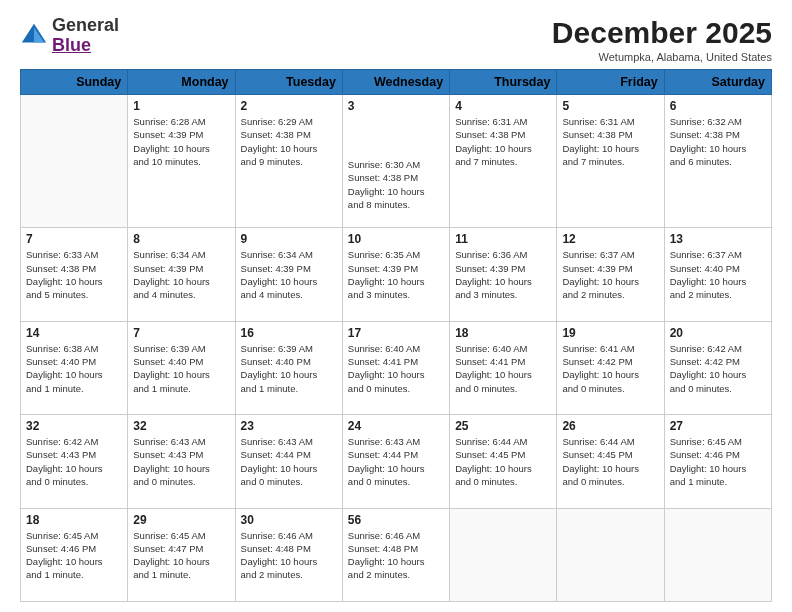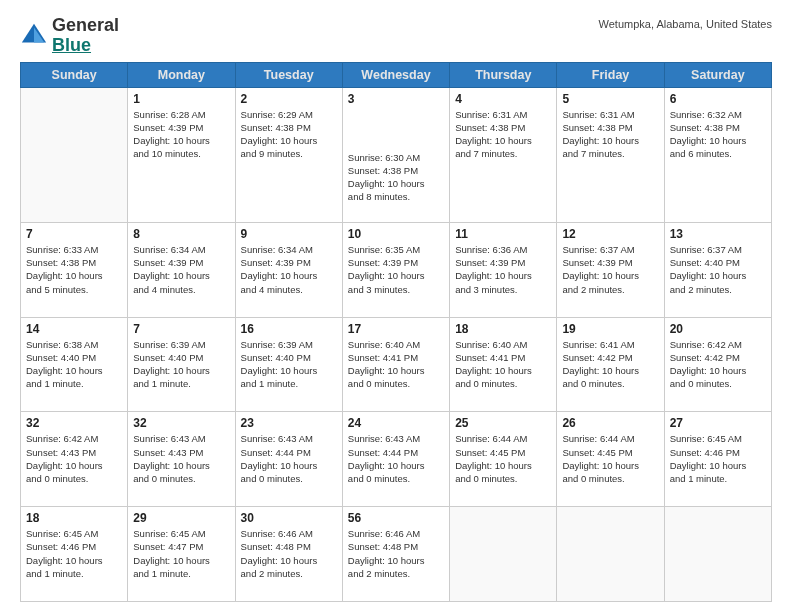--- a/index.html
+++ b/index.html
@@ -28,21 +28,21 @@
       display: flex;
       align-items: center;
       gap: 4px;
     }
     .logo-text {
       font-size: 18px;
       font-weight: bold;
       line-height: 1.1;
     }
     .logo-general { color: #333; }
-    .logo-blue { color: #0f766e; text-decoration: underline; }
+    .logo-blue { color: #701a75; text-decoration: underline; }
     .logo-icon {
       width: 28px;
       height: 28px;
     }
     .title-block {
       text-align: right;
     }
     .title-block h1 {
       font-size: 30px;
       font-weight: bold;
@@ -57,22 +57,22 @@
     }
     .calendar {
       flex: 1;
       border: 1px solid #ccc;
       border-collapse: collapse;
       width: 100%;
       table-layout: fixed;
     }
     .calendar th {
       background-color: #2e7abf;
-      color: #e5e5e5;
-      text-align: center;
+      color: #000000;
+      text-align: right;
       padding: 5px 6px;
       font-size: 12.5px;
       border: 1px solid #2266a0;
     }
     .calendar td {
       vertical-align: top;
       border: 1px solid #ccc;
       padding: 4px 5px;
       font-size: 10px;
       color: #333;
@@ -102,20 +102,21 @@
       <svg class="logo-icon" viewBox="0 0 30 30" xmlns="http://www.w3.org/2000/svg">
         <polygon points="15,2 28,22 2,22" fill="#1a6bb5"></polygon>
         <polygon points="15,6 26,22 15,22" fill="#4fa0e0"></polygon>
       </svg>
       <div class="logo-text">
         <span class="logo-general">General</span><br>
         <span class="logo-blue">Blue</span>
       </div>
     </div>
     <div class="title-block">
+      <h1>December 2025</h1>
       <h2>Wetumpka, Alabama, United States</h2>
     </div>
   </div>
 
   <table class="calendar">
     <thead>
       <tr>
       <th>Sunday</th>
           <th>Monday</th>
           <th>Tuesday</th>

